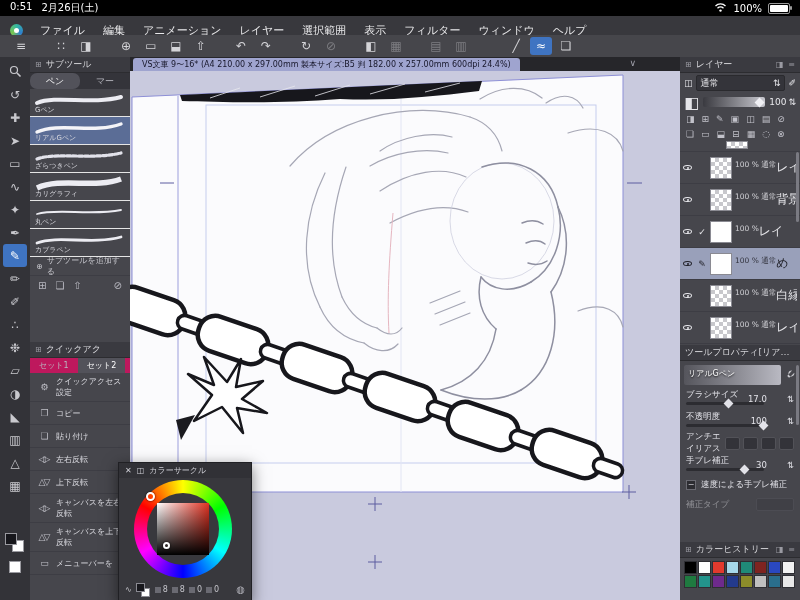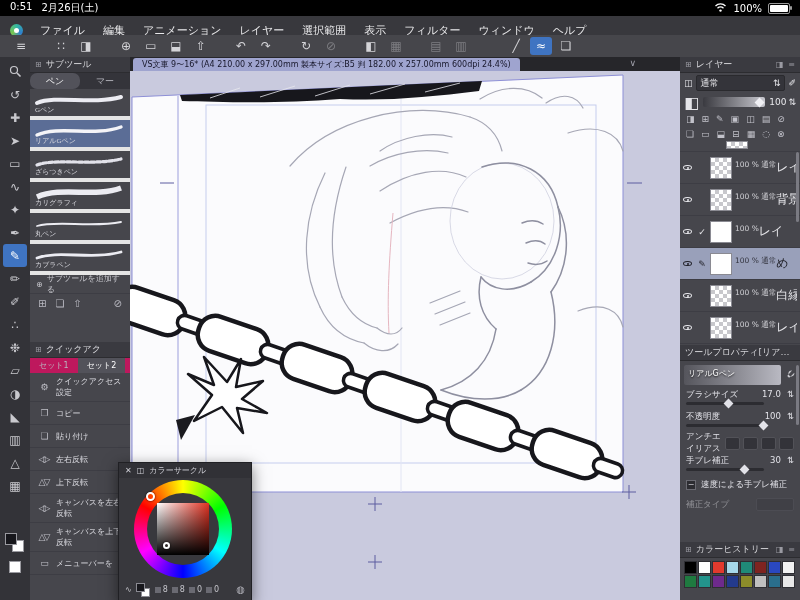--- a/index.html
+++ b/index.html
@@ -56,21 +56,21 @@
     font-size:9px;color:#d6d6da;border-bottom:1px solid #2c2c30;}
   .ph-icon{font-size:8px;color:#9a9aa2;}
   .ph-title{flex:1;overflow:hidden;white-space:nowrap;text-overflow:ellipsis;}
   .ph-right{display:flex;gap:5px;font-size:8px;color:#9a9aa2;}
 
   
   #subtool{left:30px;top:57px;width:100px;height:285px;}
   .st-tabs{display:flex;height:16px;background:#34343a;}
   .st-tab{flex:1;font-size:9px;line-height:16px;color:#aeaeb6;text-align:center;}
   .st-tab.act{background:#52525a;color:#fff;border-radius:7px;}
-  .st-item{position:relative;height:27px;border-bottom:4px solid #e5e5e5;font-family:Liberation Serif, serif;}
+  .st-item{position:relative;height:27px;border-bottom:1px solid #e5e5e5;}
   .st-item svg{position:absolute;left:4px;top:3px;}
   .st-label{position:absolute;left:5px;bottom:1px;font-size:7px;color:#d8d8de;}
   .st-item.sel{background:#5b6d96;}
   .st-add{height:18px;display:flex;align-items:center;gap:4px;padding:0 6px;font-size:8px;color:#c6c6cc;
     border-bottom:1px solid #3d3d44;}
   .st-icons{height:18px;display:flex;align-items:center;gap:9px;padding:0 8px;font-size:10px;color:#b8b8c0;}
   .st-icons .last{margin-left:auto;}
 
   
   #quickaccess{left:30px;top:342px;width:100px;height:258px;}
@@ -138,21 +138,21 @@
   
   #toolprop{left:680px;top:345px;width:120px;height:197px;}
   .tp-prevrow{display:flex;align-items:center;gap:3px;padding:4px 4px 2px;}
   .tp-preview{flex:1;height:20px;position:relative;background:linear-gradient(90deg,#55555c,#b9b9c2);border-radius:2px;}
   .tp-preview .name{position:absolute;left:4px;top:3px;font-size:8px;color:#fff;text-shadow:0 1px 2px #000;}
   .tp-row{position:relative;height:22px;padding:2px 6px 0;box-sizing:border-box;font-size:8.5px;color:#e2e2e8;
     display:flex;justify-content:space-between;}
   .tp-track{position:absolute;left:6px;right:36px;bottom:4px;height:3px;background:#2c2c31;border-radius:2px;}
   .tp-fill{height:100%;background:#9a9aa6;border-radius:2px;}
   .tp-handle{position:absolute;top:-2px;width:7px;height:7px;background:#e2e2e8;transform:rotate(45deg);margin-left:-4px;}
-  .tp-val{display:flex;gap:6px;align-items:flex-start;}
+  .tp-val{display:flex;gap:20px;align-items:center;}
   .aa-group{display:flex;gap:3px;}
   .aa-btn{width:13px;height:11px;background:#2f2f35;border:1px solid #55555c;border-radius:2px;opacity:.8;}
   .cb-row{display:flex;align-items:center;gap:5px;padding:4px 6px;font-size:8.5px;color:#e2e2e8;}
   .checkbox{width:10px;height:10px;background:#2c2c31;border:1px solid #6a6a72;color:#cfcfd6;font-size:8px;
     line-height:8px;text-align:center;box-sizing:border-box;}
   .dim-row{opacity:.45;display:flex;justify-content:space-between;align-items:center;padding:3px 6px;font-size:8.5px;}
   .dim-drop{width:36px;height:11px;background:#3a3a40;border:1px solid #55555c;border-radius:2px;}
 
   
   #colorhist{left:680px;top:542px;width:120px;height:58px;}

